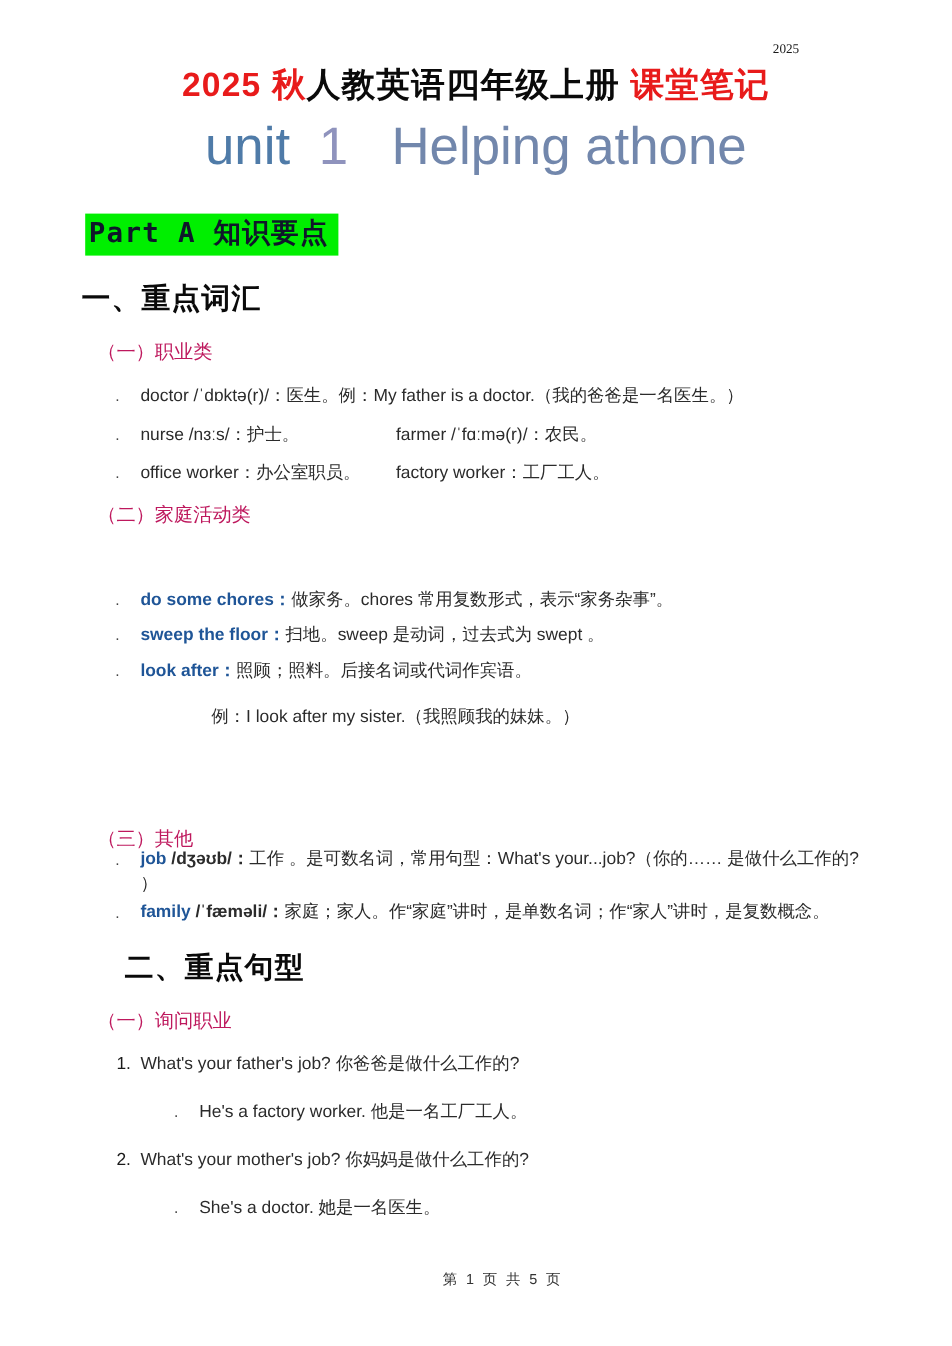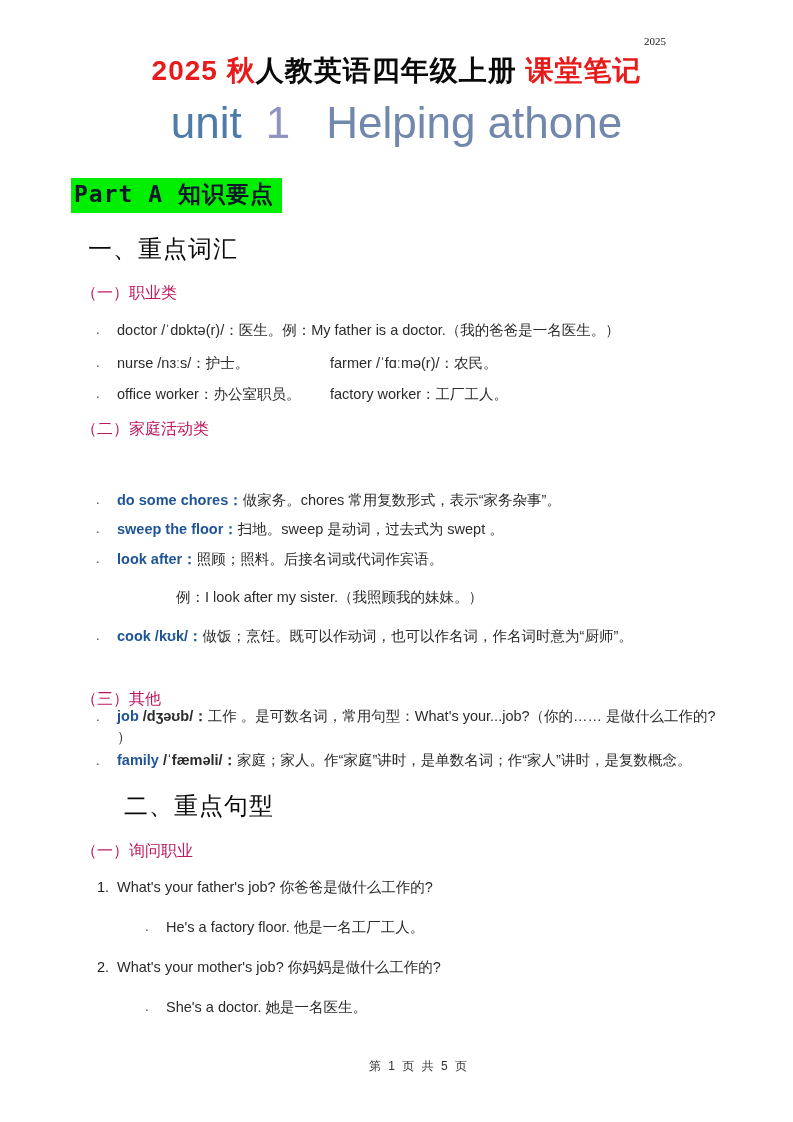--- a/index.html
+++ b/index.html
@@ -57,23 +57,23 @@
     color: #0f172a;
     font-family: "DejaVu Sans Mono", "Liberation Mono", monospace;
     font-size: 23px;
     font-weight: 700;
     padding: 1px 8px 3px 3px;
     letter-spacing: 1px;
   }
 
   .h-major {
     position: absolute;
-    left: 88px;
+    left: 68px;
     font-size: 24px;
-    font-weight: 400;
+    font-weight: 700;
     color: #0a0a0a;
     letter-spacing: 1px;
   }
   .h-sub {
     position: absolute;
     left: 81px;
     font-size: 16px;
     font-weight: 400;
     color: #be185d;
   }
@@ -181,44 +181,41 @@
   <div class="row" style="left:96px; top:519px;">
     <span class="bullet">.</span><span class="term">sweep the floor：</span><span>扫地。sweep 是动词，过去式为 swept 。</span>
   </div>
 
   <div class="row" style="left:96px; top:549px;">
     <span class="bullet">.</span><span class="term">look after：</span><span>照顾；照料。后接名词或代词作宾语。</span>
   </div>
 
   <div class="example-line" style="top:588px;">例：I look after my sister.（我照顾我的妹妹。）</div>
 
-  <div class="row" style="left:96px; top:626px;">
-    <span class="bullet">.</span><span class="term">cook /kʊk/：</span><span>做饭；烹饪。既可以作动词，也可以作名词，作名词时意为“厨师”。</span>
-  </div>
 
   <div class="h-sub" style="top:689px;">（三）其他</div>
 
   <div class="row-wrap" style="top:706px;">
     <span class="bullet">.</span><span class="term">job</span><span class="phon"> /dʒəʊb/：</span><span>工作 。是可数名词，常用句型：What's your...job?（你的…… 是做什么工作的? ）</span>
   </div>
 
   <div class="row-wrap" style="top:750px;">
     <span class="bullet">.</span><span class="term">family</span><span class="phon"> /ˈfæməli/：</span><span>家庭；家人。作“家庭”讲时，是单数名词；作“家人”讲时，是复数概念。</span>
   </div>
 
   <div class="h-major" style="top:790px;margin-left:36px;">二、重点句型</div>
 
   <div class="h-sub" style="top:841px;">（一）询问职业</div>
 
   <div class="row" style="left:97px; top:877px;">
     <span class="num">1.</span><span>What's your father's job? 你爸爸是做什么工作的?</span>
   </div>
 
   <div class="row" style="left:145px; top:917px;">
-    <span class="bullet">.</span><span>He's a factory floor. 他是一名工厂工人。</span>
+    <span class="bullet">.</span><span>He's a factory worker. 他是一名工厂工人。</span>
   </div>
 
   <div class="row" style="left:97px; top:957px;">
     <span class="num">2.</span><span>What's your mother's job? 你妈妈是做什么工作的?</span>
   </div>
 
   <div class="row" style="left:145px; top:997px;">
     <span class="bullet">.</span><span>She's a doctor. 她是一名医生。</span>
   </div>
 

